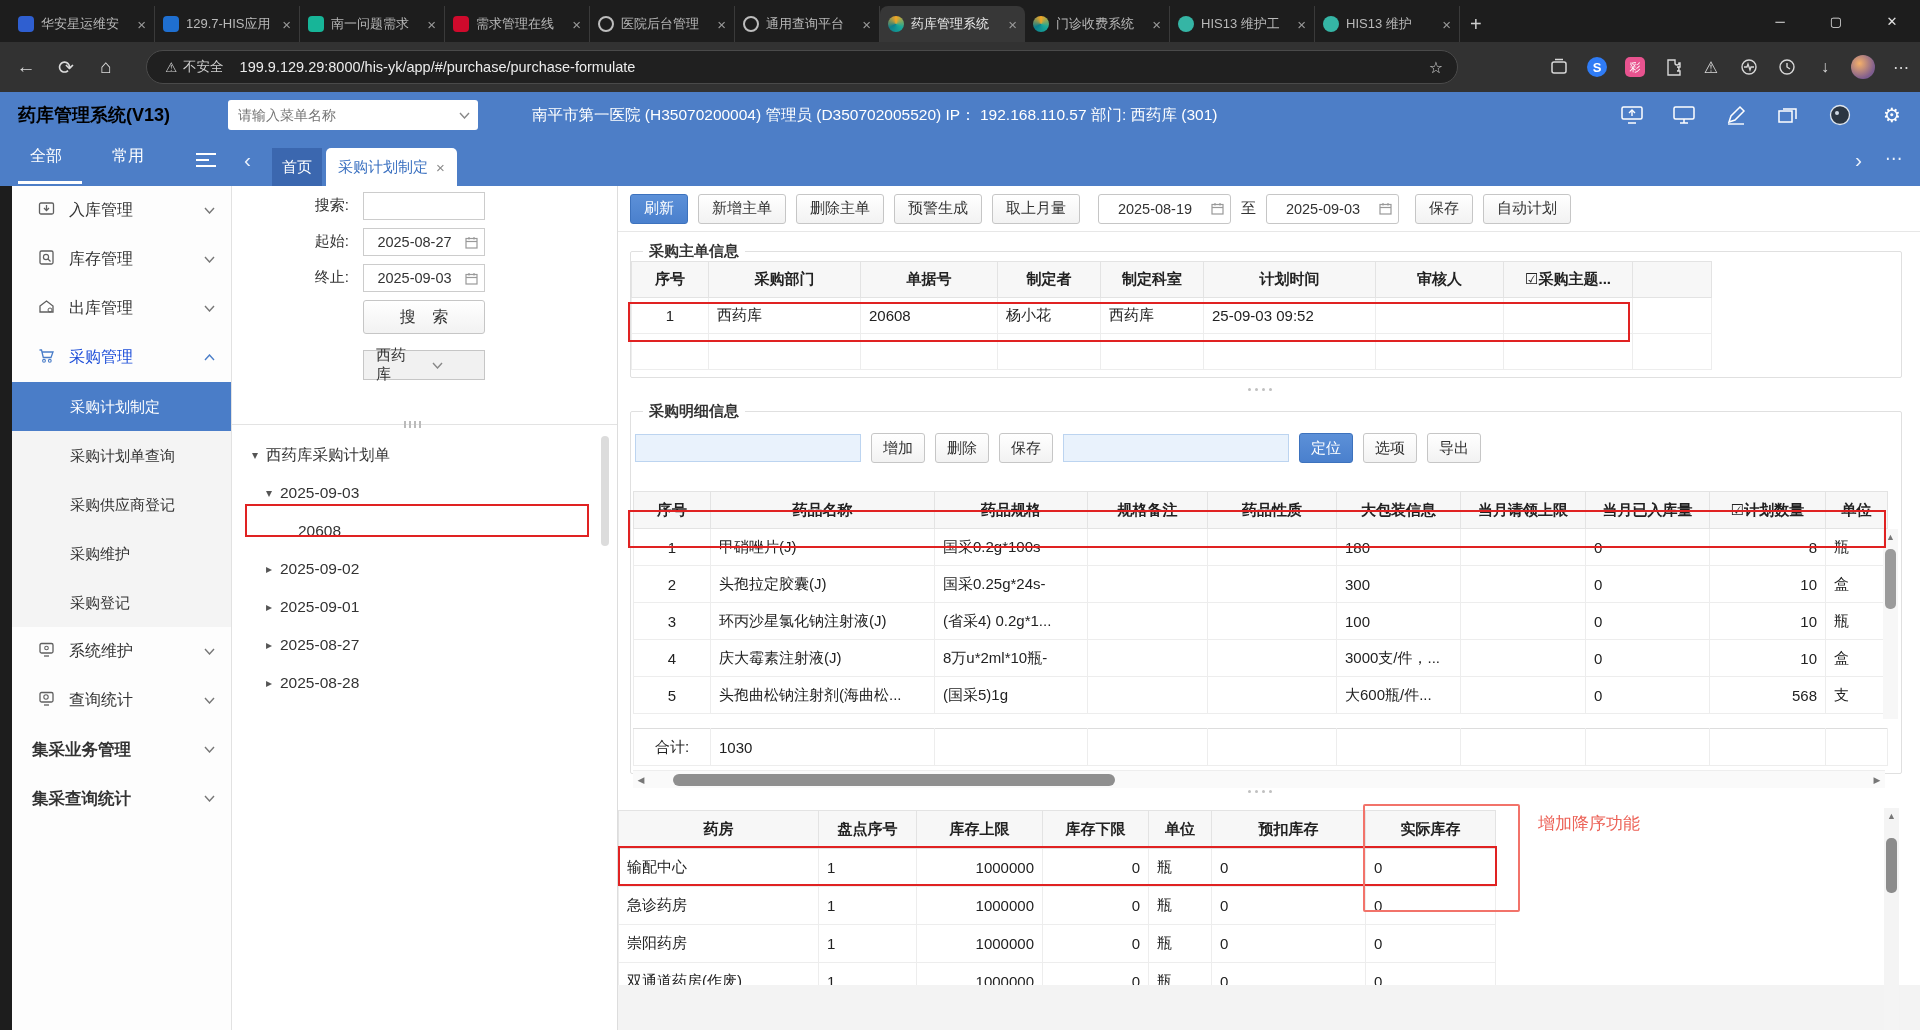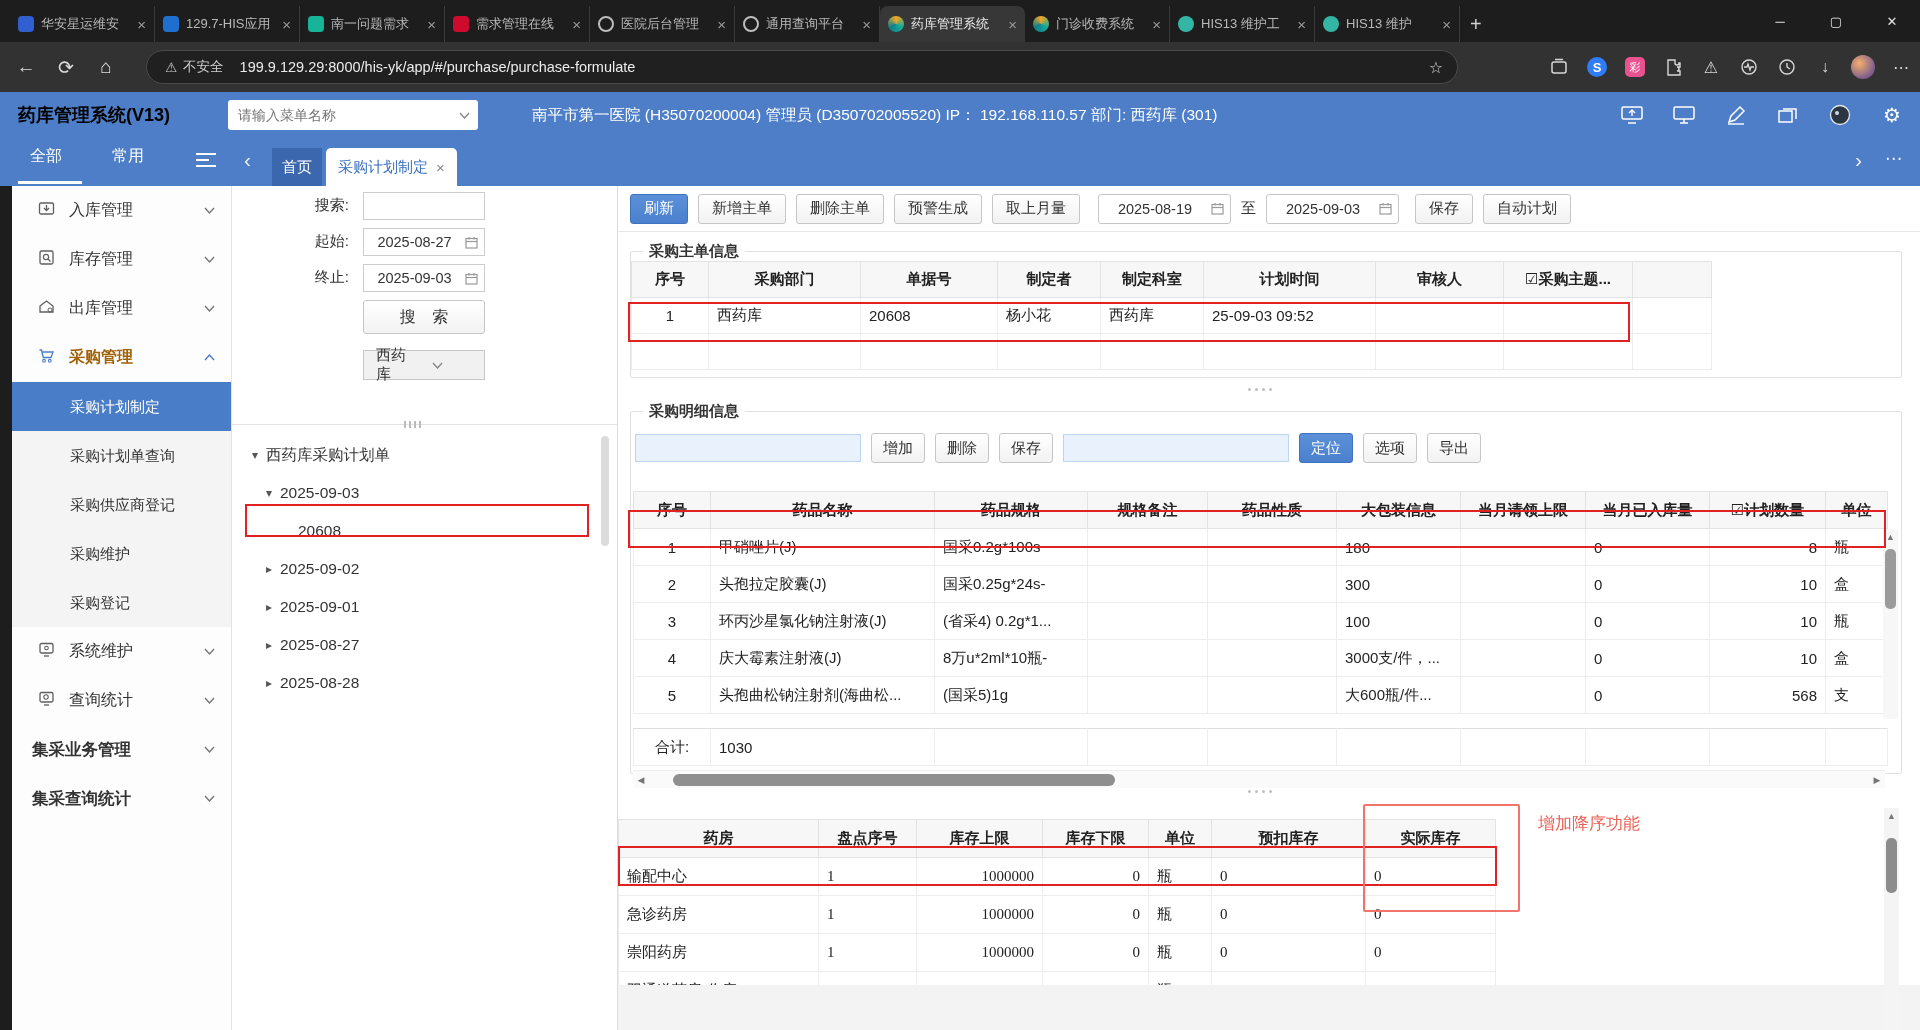--- a/index.html
+++ b/index.html
@@ -54,21 +54,21 @@
   .navchev { position:absolute; top:10px; color:#eaf1fb; font-size:21px; }
   #pg-home { position:absolute; left:272px; top:10px; width:50px; height:38px; background:#3b67af; color:#fff; font-size:15px; text-align:center; line-height:38px; }
   #pg-active { position:absolute; left:326px; top:10px; height:38px; background:#fff; border-radius:5px 5px 0 0; color:#3a70c0; font-size:15px; display:flex; align-items:center; padding:0 12px; gap:8px; }
   #pg-active .x { color:#8a8a8a; }
 
   
   #leftstrip { position:absolute; left:0; top:186px; width:12px; height:844px; background:#1d1d1d; }
   #sidebar { position:absolute; left:12px; top:186px; width:220px; height:844px; background:#fdfdfd; border-right:1px solid #e2e2e2; overflow:hidden; }
   .sgroup { height:49px; display:flex; align-items:center; padding-left:26px; gap:14px; font-size:16px; color:#333; }
   .sgroup .gchev { margin-left:auto; margin-right:16px; display:flex; }
-  .sgroup.accent { color:#a16207;font-weight:bold; }
+  .sgroup.accent { color:#1d4ed8; }
   .sgroup.boldgrp { font-weight:bold; padding-left:20px; font-size:16.5px; }
   #submenu { background:#f4f4f4; }
   .sitem { height:49px; line-height:49px; padding-left:58px; font-size:15px; color:#333; }
   .sitem.sel { background:#4a7dc8; color:#fff; }
 
   
   #filterpanel { position:absolute; left:232px; top:186px; width:386px; height:844px; background:#fff; border-right:1px solid #ddd; }
   .frow { position:absolute; left:0; width:100%; height:28px; }
   .frow .flabel { position:absolute; right:268px; top:4px; font-size:15px; color:#333; }
   .fbox { position:absolute; left:131px; width:122px; height:28px; border:1px solid #ccc; background:#fff; display:flex; align-items:center; font-size:14.5px; color:#333; }
@@ -123,21 +123,21 @@
   #bvscroll { position:absolute; left:1266px; top:622px; width:15px; height:222px; background:#f4f4f4; }
   #bvscroll .arr { height:16px; text-align:center; font-size:9px; color:#777; line-height:16px; }
   #bvscroll .thumb { margin:14px 2px 0; height:55px; background:#8c8c8c; border-radius:5px; }
 
   .gripdots { display:flex; gap:4px; }
   .gripdots i { width:3px; height:3px; background:#c0c0c0; border-radius:50%; display:block; }
   #grip1 { position:absolute; left:630px; top:202px; }
   #grip2 { position:absolute; left:630px; top:604px; }
 
   #bottomwrap { position:absolute; left:0; top:618px; width:1302px; height:181px; overflow:hidden; }
-  #stable { position:absolute; left:0; top:15px;font-family:Liberation Serif, serif; }
+  #stable { position:absolute; left:0; top:6px; }
   #stable th, #stable td { height:38px; }
   #bottomgray { position:absolute; left:0; top:799px; width:1302px; height:45px; background:#f3f3f3; }
 
   
   .redbox { position:absolute; border:2px solid #e02222; pointer-events:none; }
   .pinkbox { position:absolute; border:2px solid #f2736a; border-radius:2px; pointer-events:none; }
   #anno-text { position:absolute; left:908px; top:626px; color:#ec6257; font-size:17px;margin-left:12px; }
 
   .chev { display:inline-flex; }
 </style>

